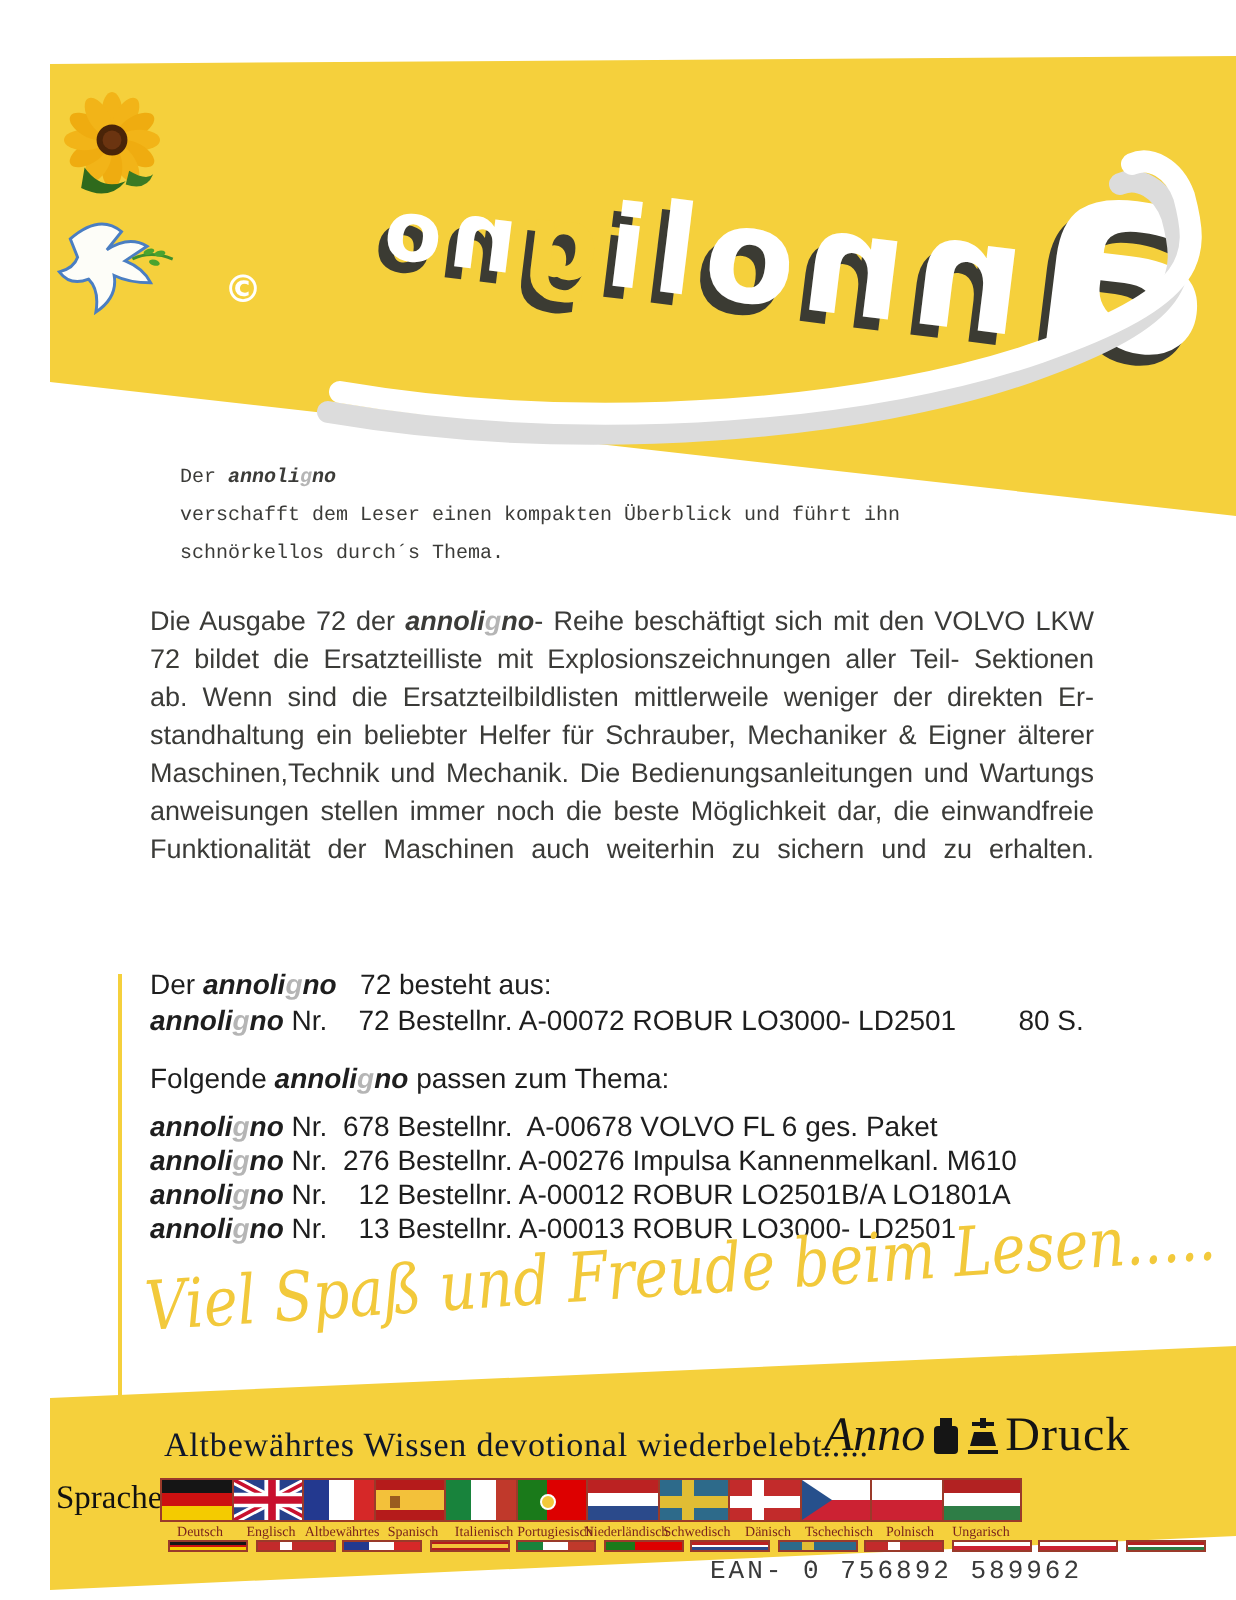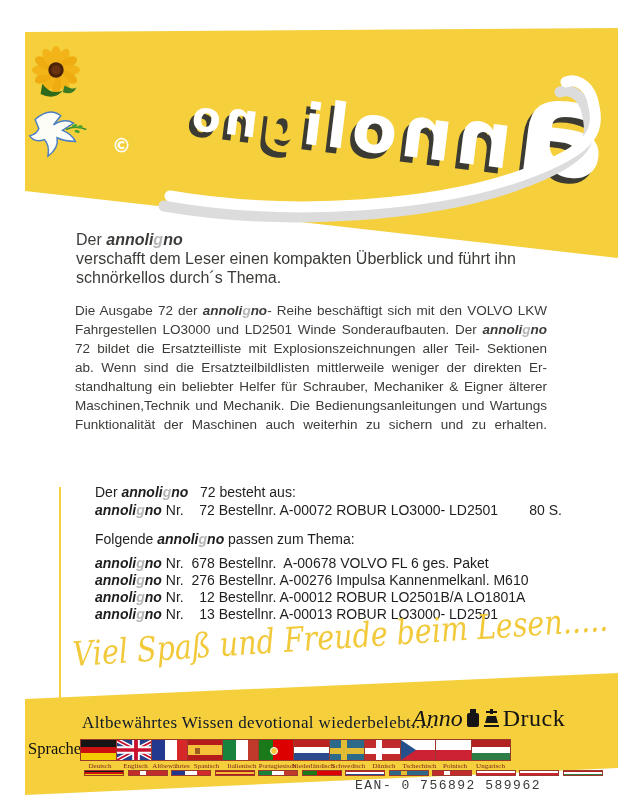--- a/index.html
+++ b/index.html
@@ -19,28 +19,28 @@
   .L4{font-size:62px;} .L5{font-size:57px;} .L6{font-size:52px;color:#F5D03C;}
   .L7{font-size:47px;} .L8{font-size:42px;}
   .swoosh{position:absolute;left:0;top:0;pointer-events:none;}
   .logo-copy{position:absolute;left:112px;top:134px;font-size:19px;font-weight:bold;
     color:#ffffff;font-family:"DejaVu Sans",sans-serif;}
 
   .sunflower{position:absolute;left:30px;top:46px;}
   .dove{position:absolute;left:26px;top:102px;}
 
   
-  .intro{position:absolute;left:76px;top:230px;width:472px;font-size:16px;line-height:19px;color:#3B3B38;}
+  .intro{position:absolute;left:90px;top:230px;width:472px;font-size:10px;line-height:19px;color:#3B3B38;font-family:Liberation Mono, monospace;}
   .mainpara{position:absolute;left:75px;top:301px;width:472px;font-size:13.5px;line-height:19px;color:#3B3B38;}
   .jline{text-align:justify;text-align-last:justify;height:19px;overflow:visible;}
   .brand{font-weight:bold;font-style:italic;}
   .brand .bg{color:#B5B5B5;}
 
   .list{position:absolute;left:75px;top:483px;width:500px;font-size:14px;line-height:18px;color:#1E1E1E;}
-  .lline{white-space:pre-wrap;margin-left:20px;}
+  .lline{white-space:pre-wrap;}
   .folgende{margin-top:11px;}
   .items{margin-top:7px;}
   .items .lline{line-height:17px;}
 
   .vrule{position:absolute;left:59px;top:487px;width:2px;height:214px;background:#F5D03C;}
 
   
   .script-line{position:absolute;left:74px;top:634px;width:560px;
     font-family:"DejaVu Serif",serif;font-style:italic;font-size:34px;color:#F2C93B;
     transform:rotate(-3.8deg) scaleX(0.84);transform-origin:left bottom;white-space:nowrap;}
@@ -136,25 +136,25 @@
   <span class="logo-copy">©</span>
 
   <div class="intro">
     <div><span>Der </span><b class="brand"><span>annoli</span><span class="bg">g</span><span>no</span></b></div>
     <div>verschafft dem Leser einen kompakten Überblick und führt ihn</div>
     <div>schnörkellos durch´s Thema.</div>
   </div>
 
   <div class="mainpara">
     <div class="jline"><span>Die Ausgabe 72 der </span><b class="brand"><span>annoli</span><span class="bg">g</span><span>no</span></b><span>- Reihe beschäftigt sich mit den VOLVO LKW</span></div>
-    <div class="jline"><span>Fahrgestellen LO3000 und LD2501 Winde Sonderaufbauten. Der </span><b class="brand"><span>annoli</span><span class="bg">g</span><span>no</span></b></div>
     <div class="jline">72 bildet die Ersatzteilliste mit Explosionszeichnungen aller Teil- Sektionen</div>
     <div class="jline">ab. Wenn sind die Ersatzteilbildlisten mittlerweile weniger der direkten Er-</div>
     <div class="jline">standhaltung ein beliebter Helfer für Schrauber, Mechaniker &amp; Eigner älterer</div>
     <div class="jline">Maschinen,Technik und Mechanik. Die Bedienungsanleitungen und Wartungs</div>
+    <div class="jline">anweisungen stellen immer noch die beste Möglichkeit dar, die einwandfreie</div>
     <div class="jline">Funktionalität der Maschinen auch weiterhin zu sichern und zu erhalten.</div>
   </div>
 
   <div class="vrule"></div>
 
   <div class="list">
     <div class="lline"><span>Der </span><b class="brand"><span>annoli</span><span class="bg">g</span><span>no</span></b><span>   72 besteht aus:</span></div>
     <div class="lline"><b class="brand"><span>annoli</span><span class="bg">g</span><span>no</span></b><span> Nr.    72 Bestellnr. A-00072 ROBUR LO3000- LD2501        80 S.</span></div>
     <div class="lline folgende"><span>Folgende </span><b class="brand"><span>annoli</span><span class="bg">g</span><span>no</span></b><span> passen zum Thema:</span></div>
     <div class="items">

